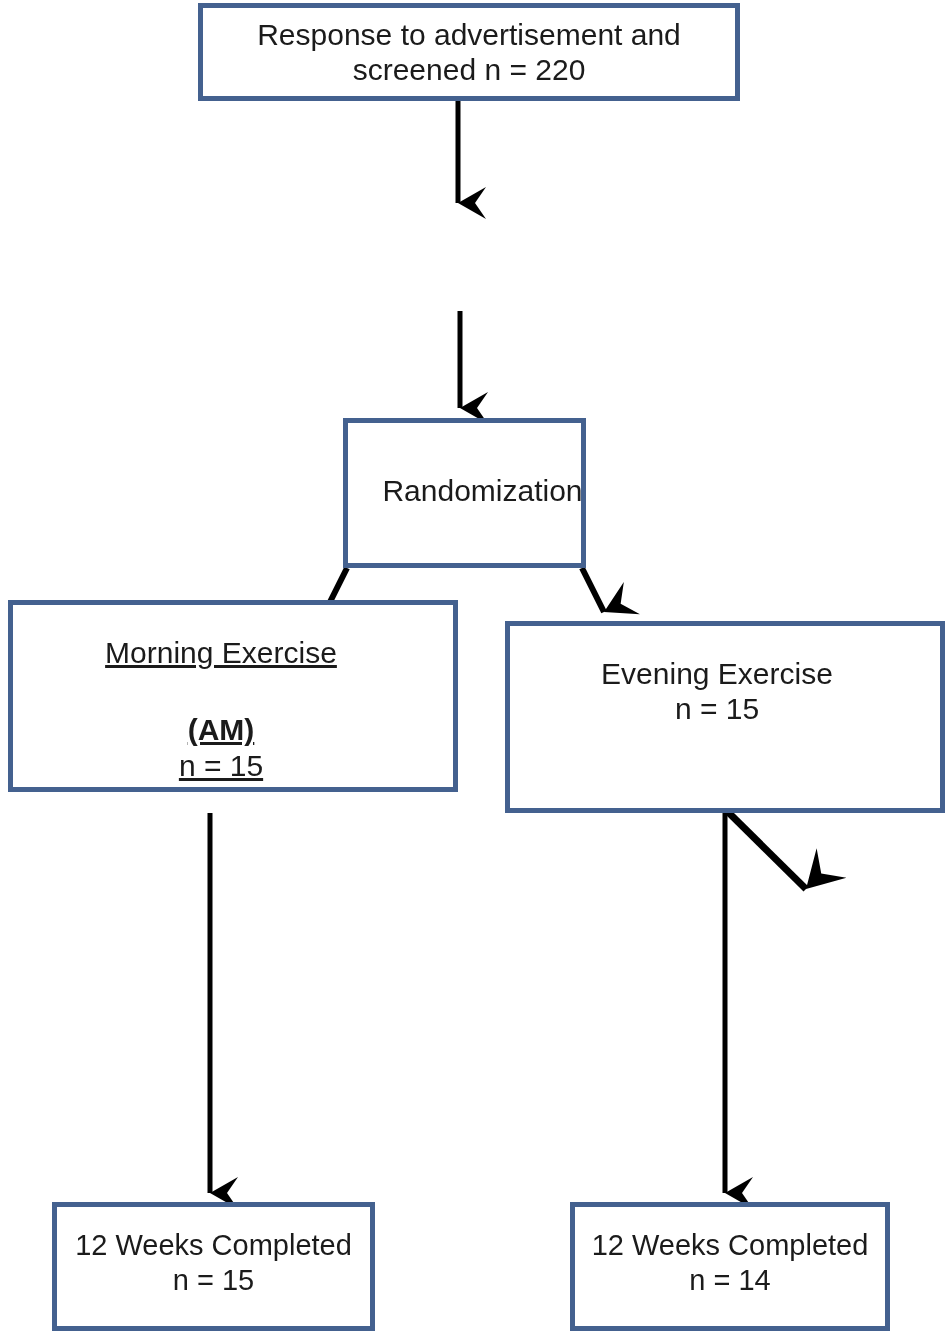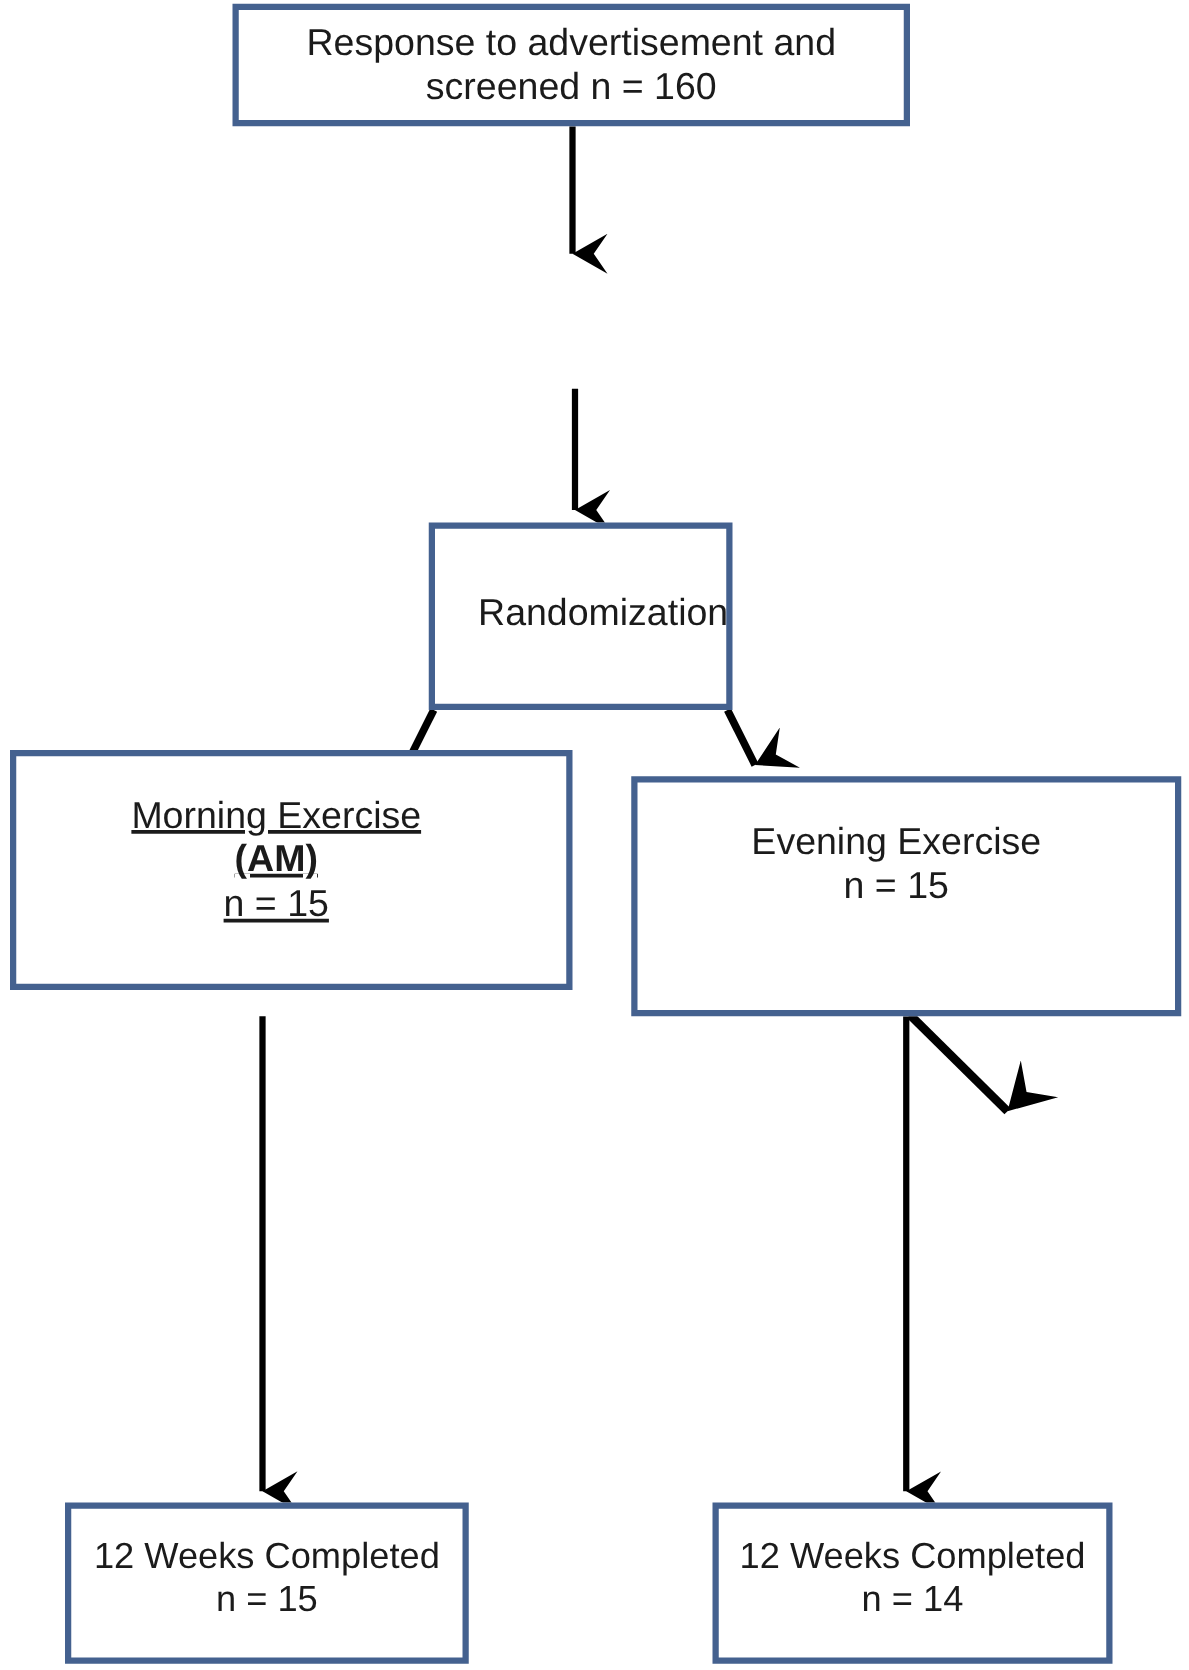--- a/index.html
+++ b/index.html
@@ -39,21 +39,21 @@
     text-align: center;
     color: #1b1b1b;
   }
   .node-line {
     display: block;
     line-height: 1.18;
     white-space: nowrap;
   }
   .fs-30 { font-size: 30px; }
   .fs-29 { font-size: 29px; }
-  .bold { font-weight: bold; }
+  .bold { font-weight: bold; margin-top: 42px; }
   
   .node-exercise { justify-content: flex-start; }
   .node-exercise .inner-stack { margin-top: 30px; width: 100%; }
   .node-am .inner-stack { transform: translateX(-12px); }
   .node-pm .inner-stack { transform: translateX(-8px); }
   .node-randomization .inner-stack { transform: translateY(-2px); margin-left: 36px; }
   .node-bottom .inner-stack { transform: translateY(-4px); }
   .inner-stack { width: 100%; }
 </style>
 </head>
@@ -93,24 +93,24 @@
 
     <g>
       <line x1="725" y1="813" x2="725" y2="1193" stroke="#000000" stroke-width="5" marker-end="url(#arrowhead-v)"></line>
     </g>
 
     <g>
       <line x1="728" y1="812" x2="806" y2="889" stroke="#000000" stroke-width="7" marker-end="url(#arrowhead-d)"></line>
     </g>
   </svg>
 
-  <div class="node-box" style="left:186px; top:3px; width:542px; height:98px;">
+  <div class="node-box" style="left:198px; top:3px; width:542px; height:98px;">
     <div class="inner-stack">
       <span class="node-line fs-30">Response to advertisement and</span>
-      <span class="node-line fs-30">screened n = 160</span>
+      <span class="node-line fs-30">screened n = 220</span>
     </div>
   </div>
 
 
   <div class="node-box node-randomization" style="left:343px; top:418px; width:243px; height:150px;">
     <div class="inner-stack">
       <span class="node-line fs-30">Randomization</span>
     </div>
   </div>
 

